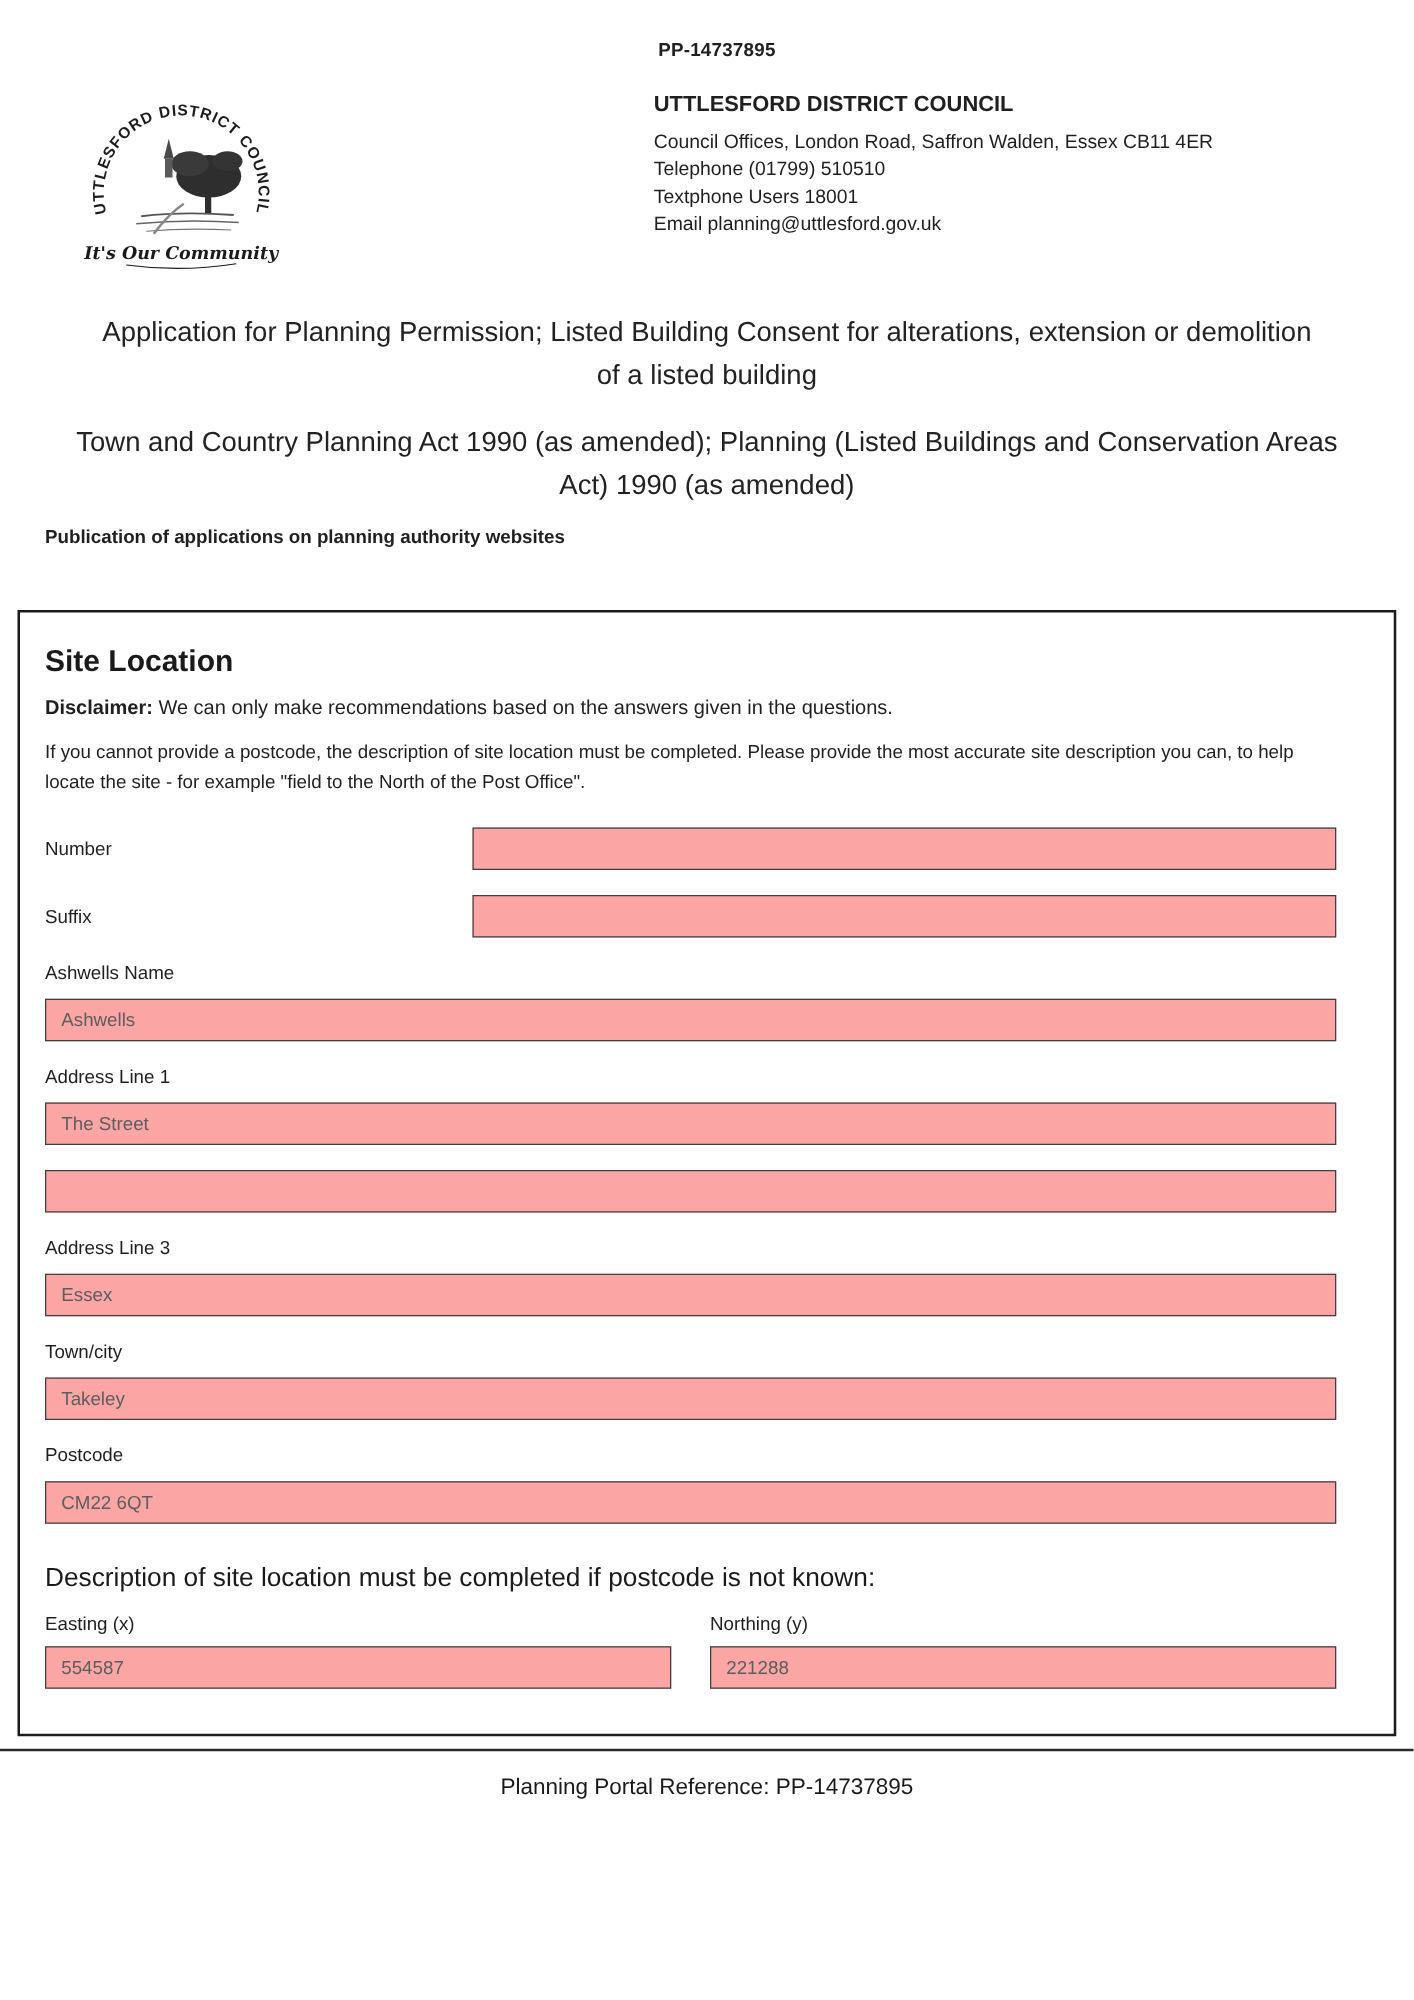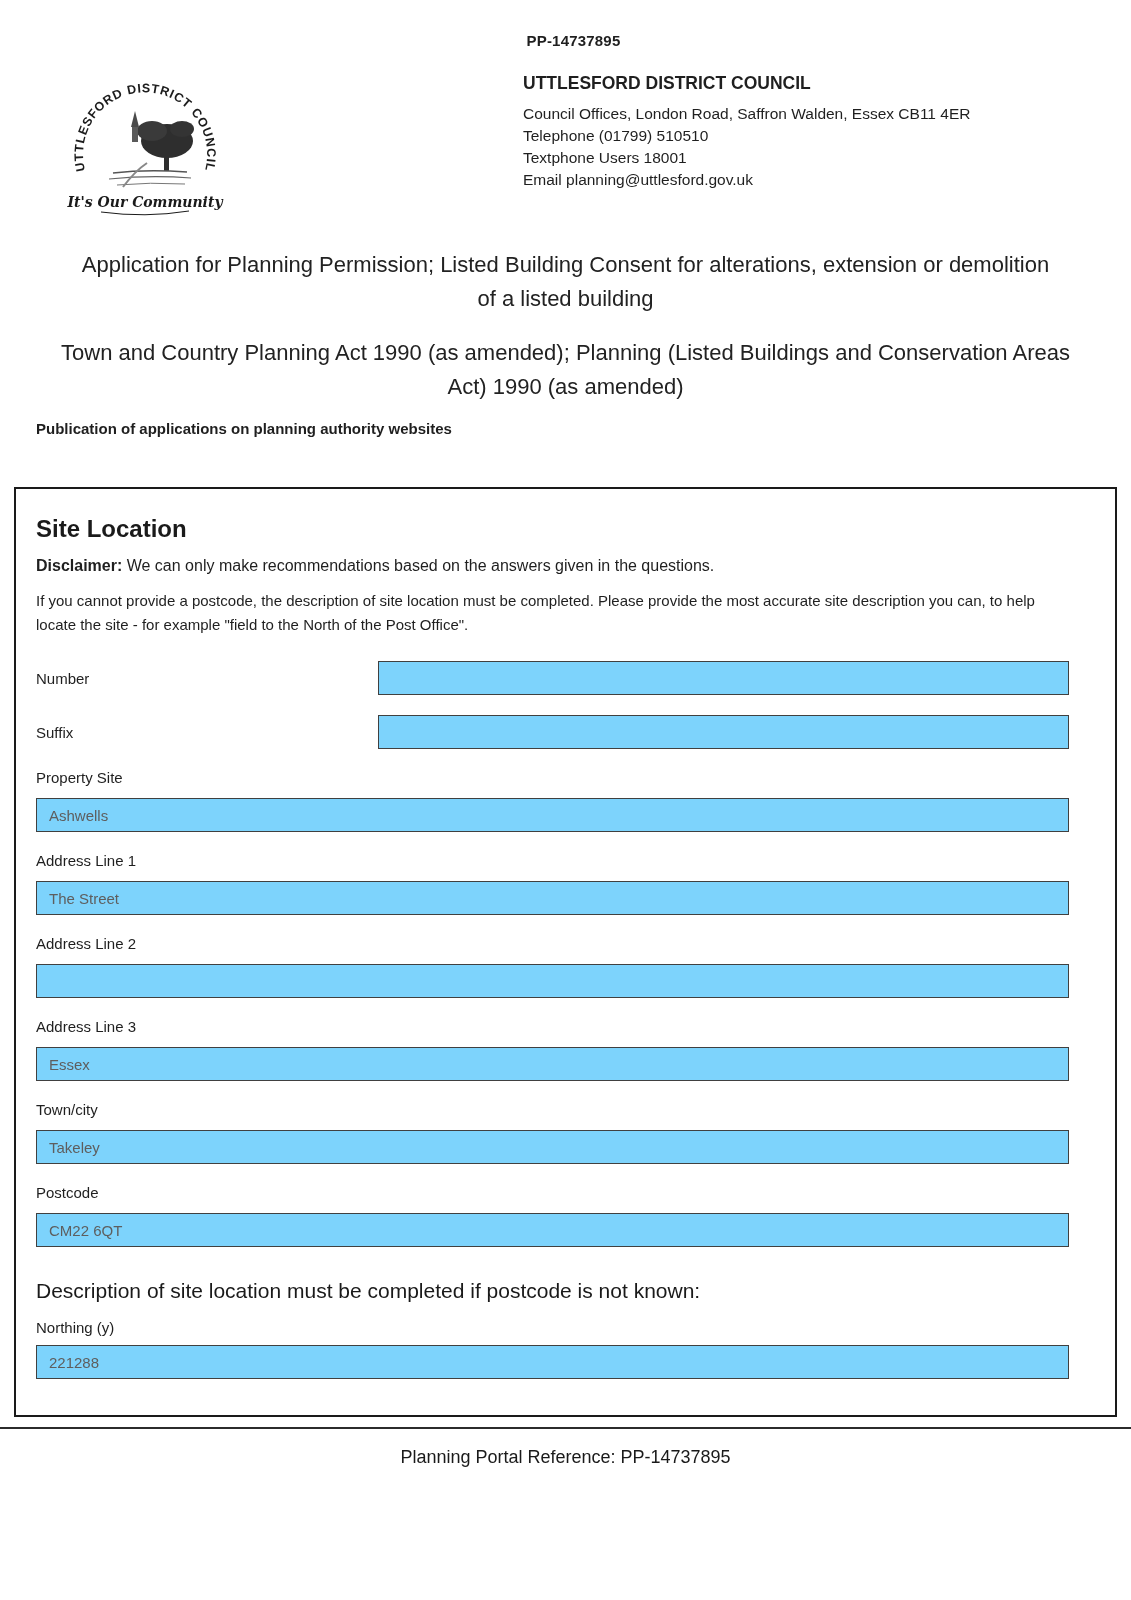--- a/index.html
+++ b/index.html
@@ -21,21 +21,21 @@
   .pub-body { margin: 16px 62px 0 36px; font-size: 15px; line-height: 24px; }
   .section-box { margin: 50px 14px 0; border: 2px solid #1a1a1a; padding: 20px 46px 36px 20px; }
   .section-title { font-size: 24px; font-weight: bold; margin: 6px 0 14px; color: #1a1a1a; }
   .disclaimer { font-size: 16px; margin-bottom: 14px; }
   .intro { font-size: 15px; line-height: 24px; margin-bottom: 24px; }
   .inline-field { display: flex; align-items: center; margin-bottom: 20px; }
   .inline-field label { width: 342px; flex: 0 0 342px; font-size: 15px; }
   .inline-field input { flex: 1; }
   input.text {
     height: 34px; width: 100%;
-    border: 1px solid #404040; border-radius: 0; background: #7dd3fc;
+    border: 1px solid #404040; border-radius: 0; background: #fca5a5;
     font-family: inherit; font-size: 15px; color: #5e5e5e; padding: 0 12px;
   }
   .stack-field { margin-top: 20px; }
   .stack-field label { display: block; font-size: 15px; margin-bottom: 12px; }
   .desc-heading { font-size: 21px; font-weight: 400; margin: 32px 0 16px; color: #1a1a1a; }
   .coords { display: flex; gap: 31px; }
   .coord-col { flex: 1; }
   .coord-col label { display: block; font-size: 15px; margin-bottom: 9px; }
   .footer-rule { margin-top: 10px; border-top: 2px solid #2b2b2b; width: 100%; }
   .footer-text { margin-top: 18px; text-align: center; font-size: 18px; color: #1a1a1a; }
@@ -97,31 +97,30 @@
       <label>Number</label>
       <input class="text" type="text" value="" style="">
     </div>
 
     <div class="inline-field">
       <label>Suffix</label>
       <input class="text" type="text" value="" style="">
     </div>
 
     <div class="stack-field">
-      <label>Property Site</label>
+      <label>Ashwells Name</label>
       <input class="text" type="text" value="Ashwells" style="">
     </div>
 
     <div class="stack-field">
       <label>Address Line 1</label>
       <input class="text" type="text" value="The Street" style="">
     </div>
 
     <div class="stack-field">
-      <label>Address Line 2</label>
       <input class="text" type="text" value="" style="">
     </div>
 
     <div class="stack-field">
       <label>Address Line 3</label>
       <input class="text" type="text" value="Essex" style="">
     </div>
 
     <div class="stack-field">
       <label>Town/city</label>
@@ -130,20 +129,24 @@
 
     <div class="stack-field">
       <label>Postcode</label>
       <input class="text" type="text" value="CM22 6QT" style="">
     </div>
 
     <div class="desc-heading">Description of site location must be completed if postcode is not known:</div>
 
     <div class="coords">
       <div class="coord-col">
+        <label>Easting (x)</label>
+        <input class="text" type="text" value="554587" style="">
+      </div>
+      <div class="coord-col">
         <label>Northing (y)</label>
         <input class="text" type="text" value="221288" style="">
       </div>
     </div>
   </div>
 
   <div class="footer-rule"></div>
   <div class="footer-text">Planning Portal Reference: PP-14737895</div>
 
 </div>

